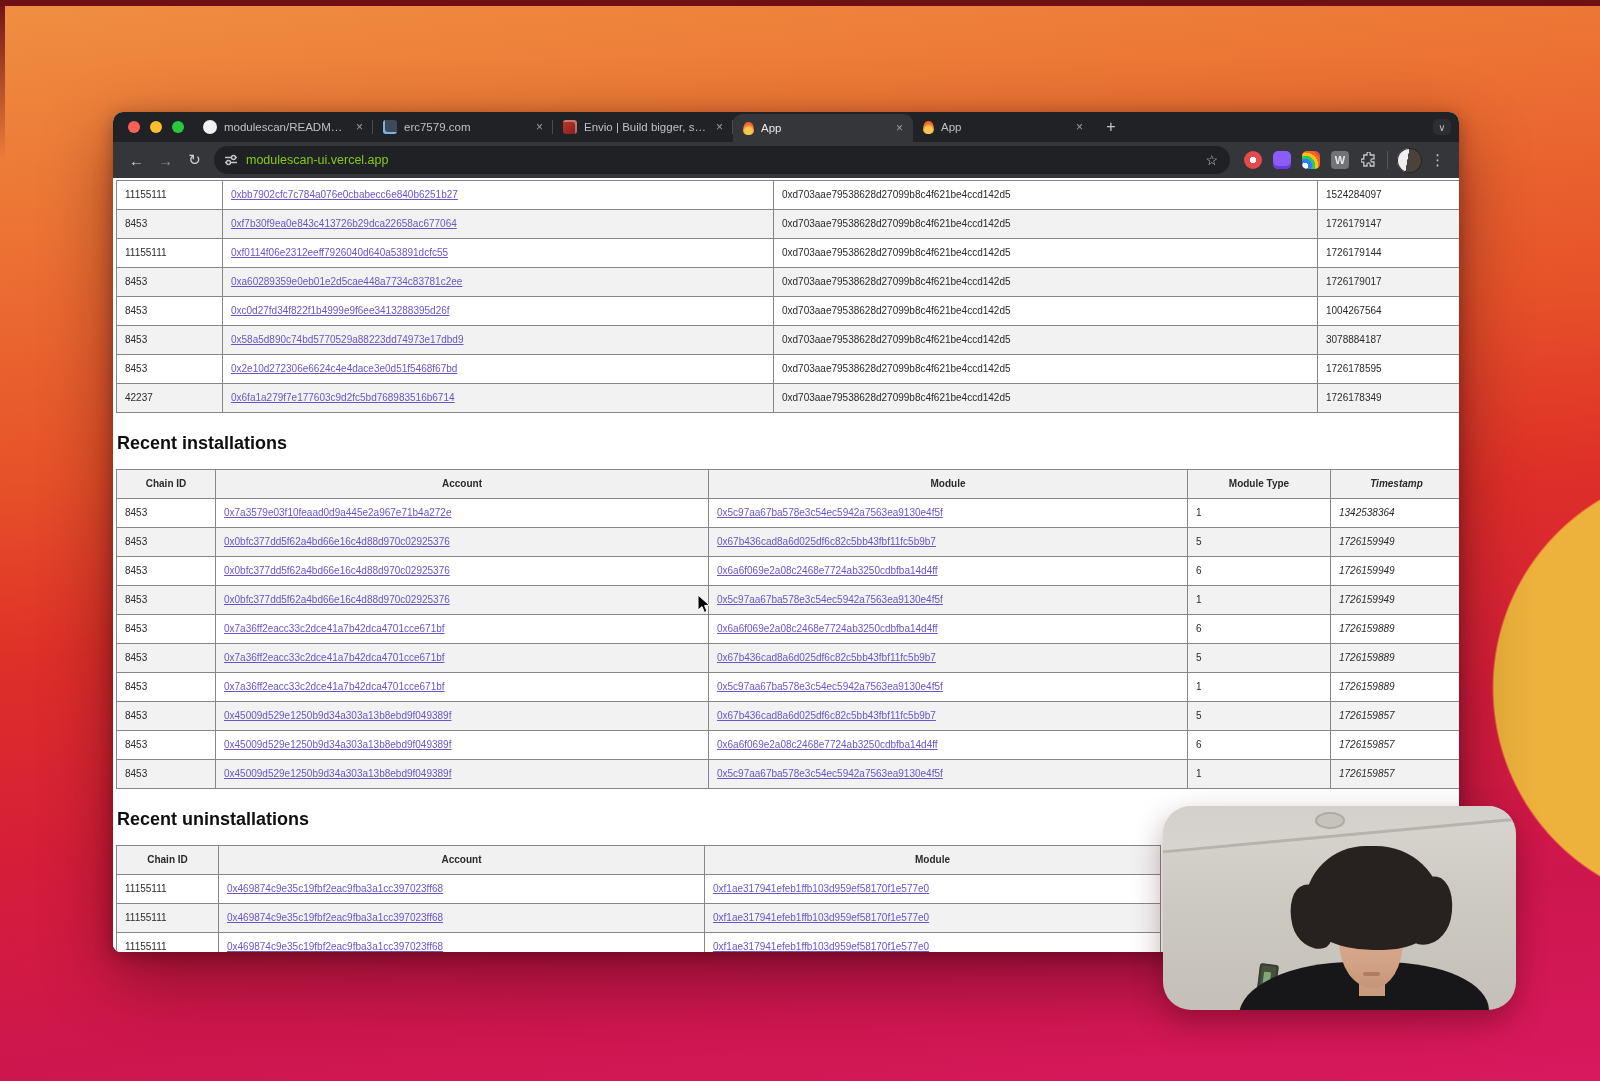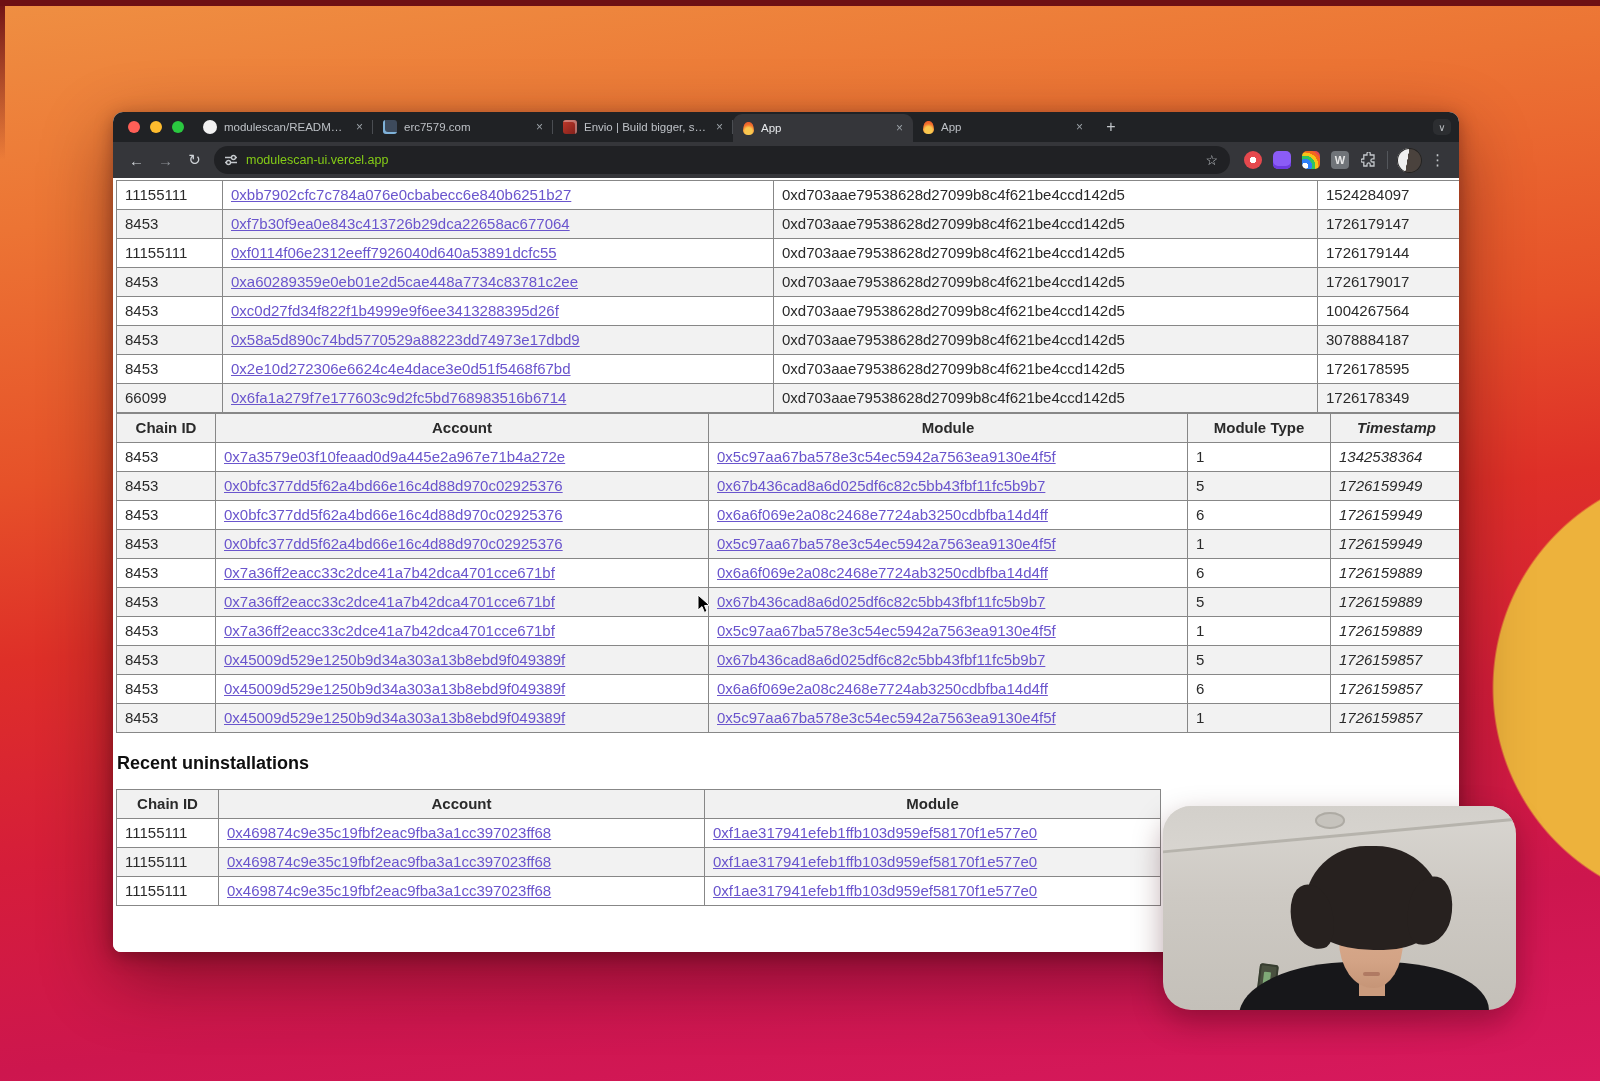--- a/index.html
+++ b/index.html
@@ -69,21 +69,21 @@
     display:flex;align-items:center;justify-content:center;}
   .extensions-puzzle-icon{display:flex;align-items:center;justify-content:center;}
   .tb-sep{width:1px;height:18px;background:#54575c;margin:0 3px;}
   .avatar{width:25px;height:25px;border-radius:50%;flex:none;margin:0 4px;
     background:linear-gradient(100deg,#efefef 42%,#4a423d 43%);box-shadow:inset 0 0 0 1px #222;}
   .menu-dots{color:#c3c7cb;font-size:15px;padding:0 4px 0 2px;}
 
   
   .content{background:#fff;height:774px;padding:2px 3px 0 3px;box-sizing:border-box;
     overflow:hidden;color:#2a2a2a;}
-  table{border-collapse:collapse;table-layout:fixed;font-size:15px;}
+  table{border-collapse:collapse;table-layout:fixed;font-size:10px;}
   th,td{border:1px solid #878787;padding:5px 8px;line-height:18px;overflow:hidden;
     white-space:nowrap;text-overflow:ellipsis;}
   th{background:#f1f1f1;font-weight:bold;text-align:center;}
   tbody tr:nth-child(even){background:#f2f2f2;}
   a{color:#6a55cd;text-decoration:underline;}
   .tbl-recent{width:1341px;}
   .tbl-recent td:nth-child(1){width:89px;}
   .tbl-recent td:nth-child(2){width:534px;}
   .tbl-recent td:nth-child(3){width:527px;}
   .tbl-recent td:nth-child(4){width:127px;}
@@ -250,27 +250,28 @@
             <td>0xd703aae79538628d27099b8c4f621be4ccd142d5</td>
             <td>3078884187</td>
           </tr>
           <tr>
             <td>8453</td>
             <td><a href="#">0x2e10d272306e6624c4e4dace3e0d51f5468f67bd</a></td>
             <td>0xd703aae79538628d27099b8c4f621be4ccd142d5</td>
             <td>1726178595</td>
           </tr>
           <tr>
-            <td>66099</td>
+            <td>42237</td>
             <td><a href="#">0x6fa1a279f7e177603c9d2fc5bd768983516b6714</a></td>
             <td>0xd703aae79538628d27099b8c4f621be4ccd142d5</td>
             <td>1726178349</td>
           </tr>
         </tbody>
       </table>
+    <h3>Recent installations</h3>
     <table class="tbl-install">
         <thead>
           <tr>
             <th>Chain ID</th>
             <th>Account</th>
             <th>Module</th>
             <th>Module Type</th>
             <th>Timestamp</th>
           </tr>
         </thead>

